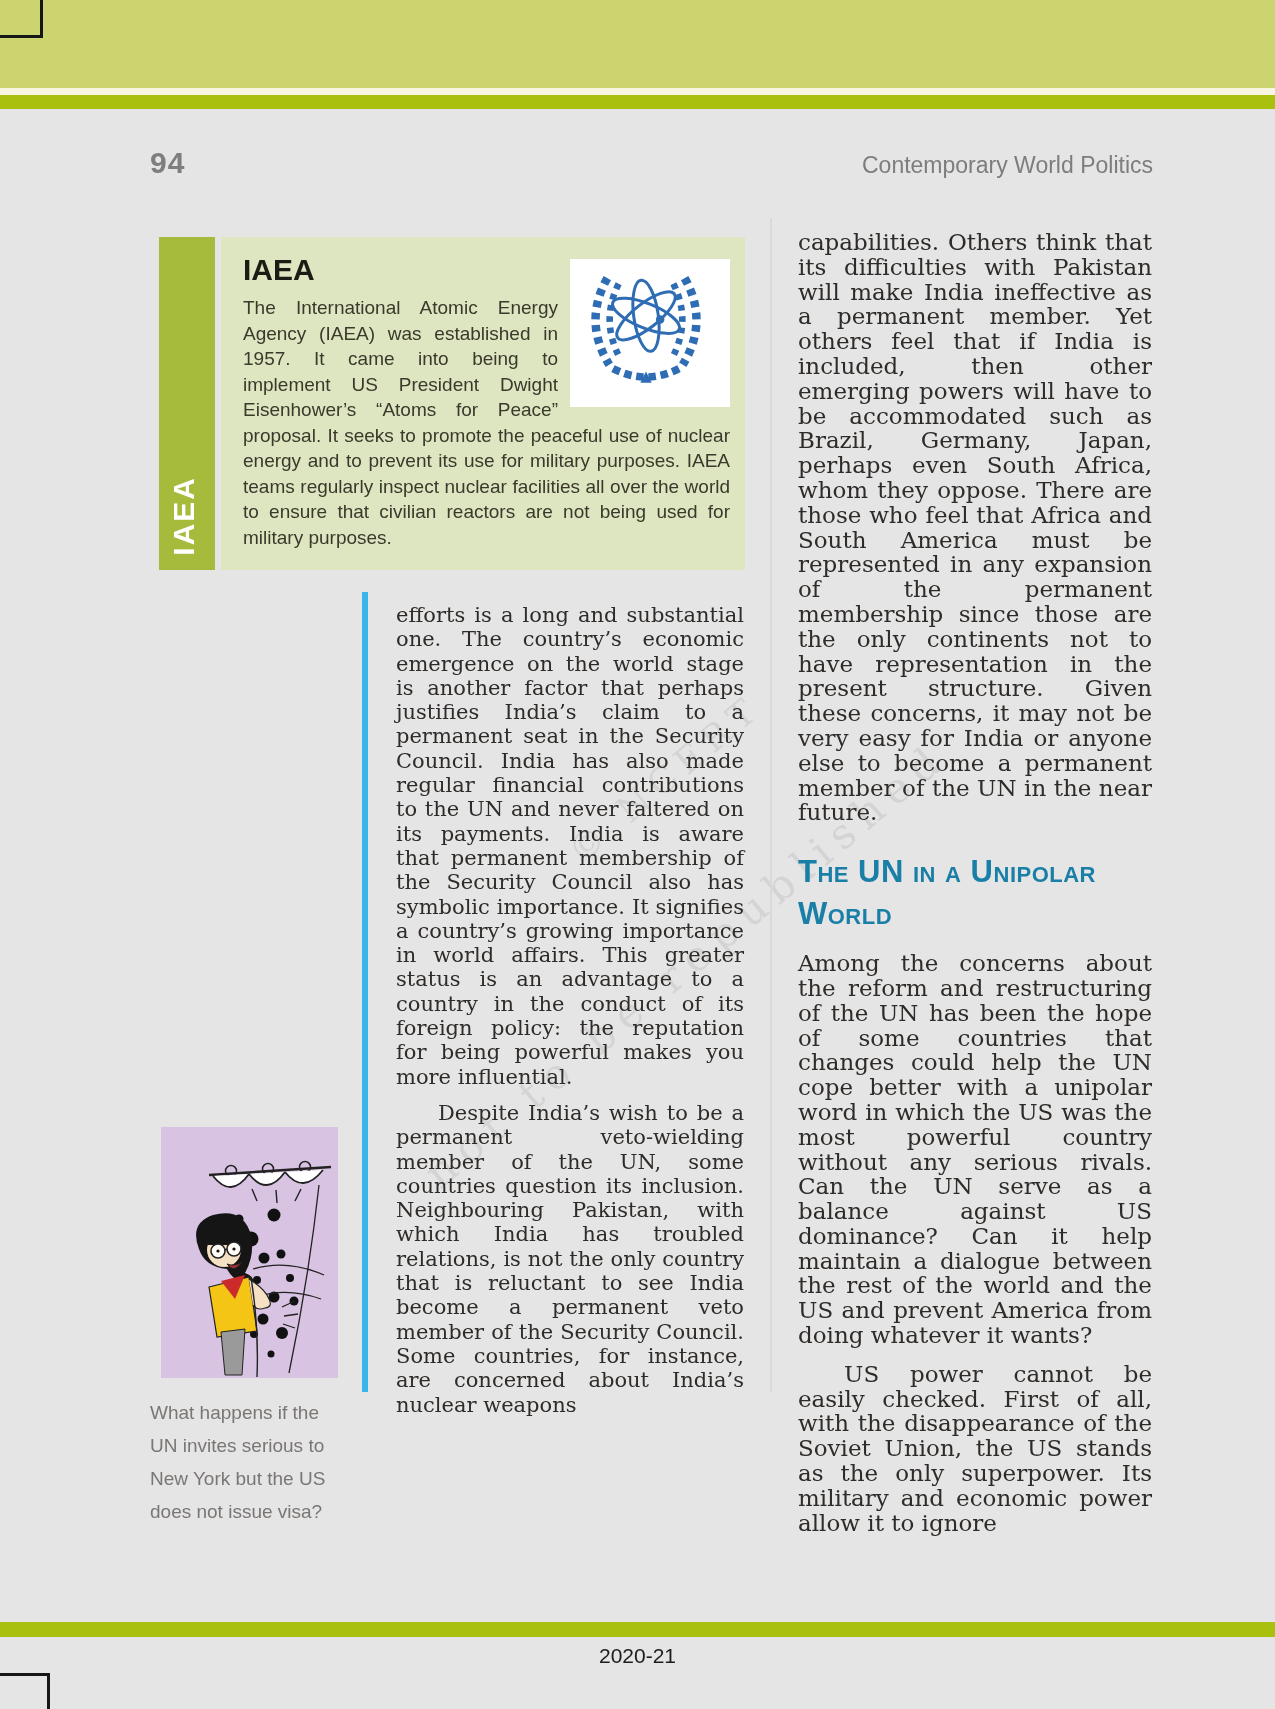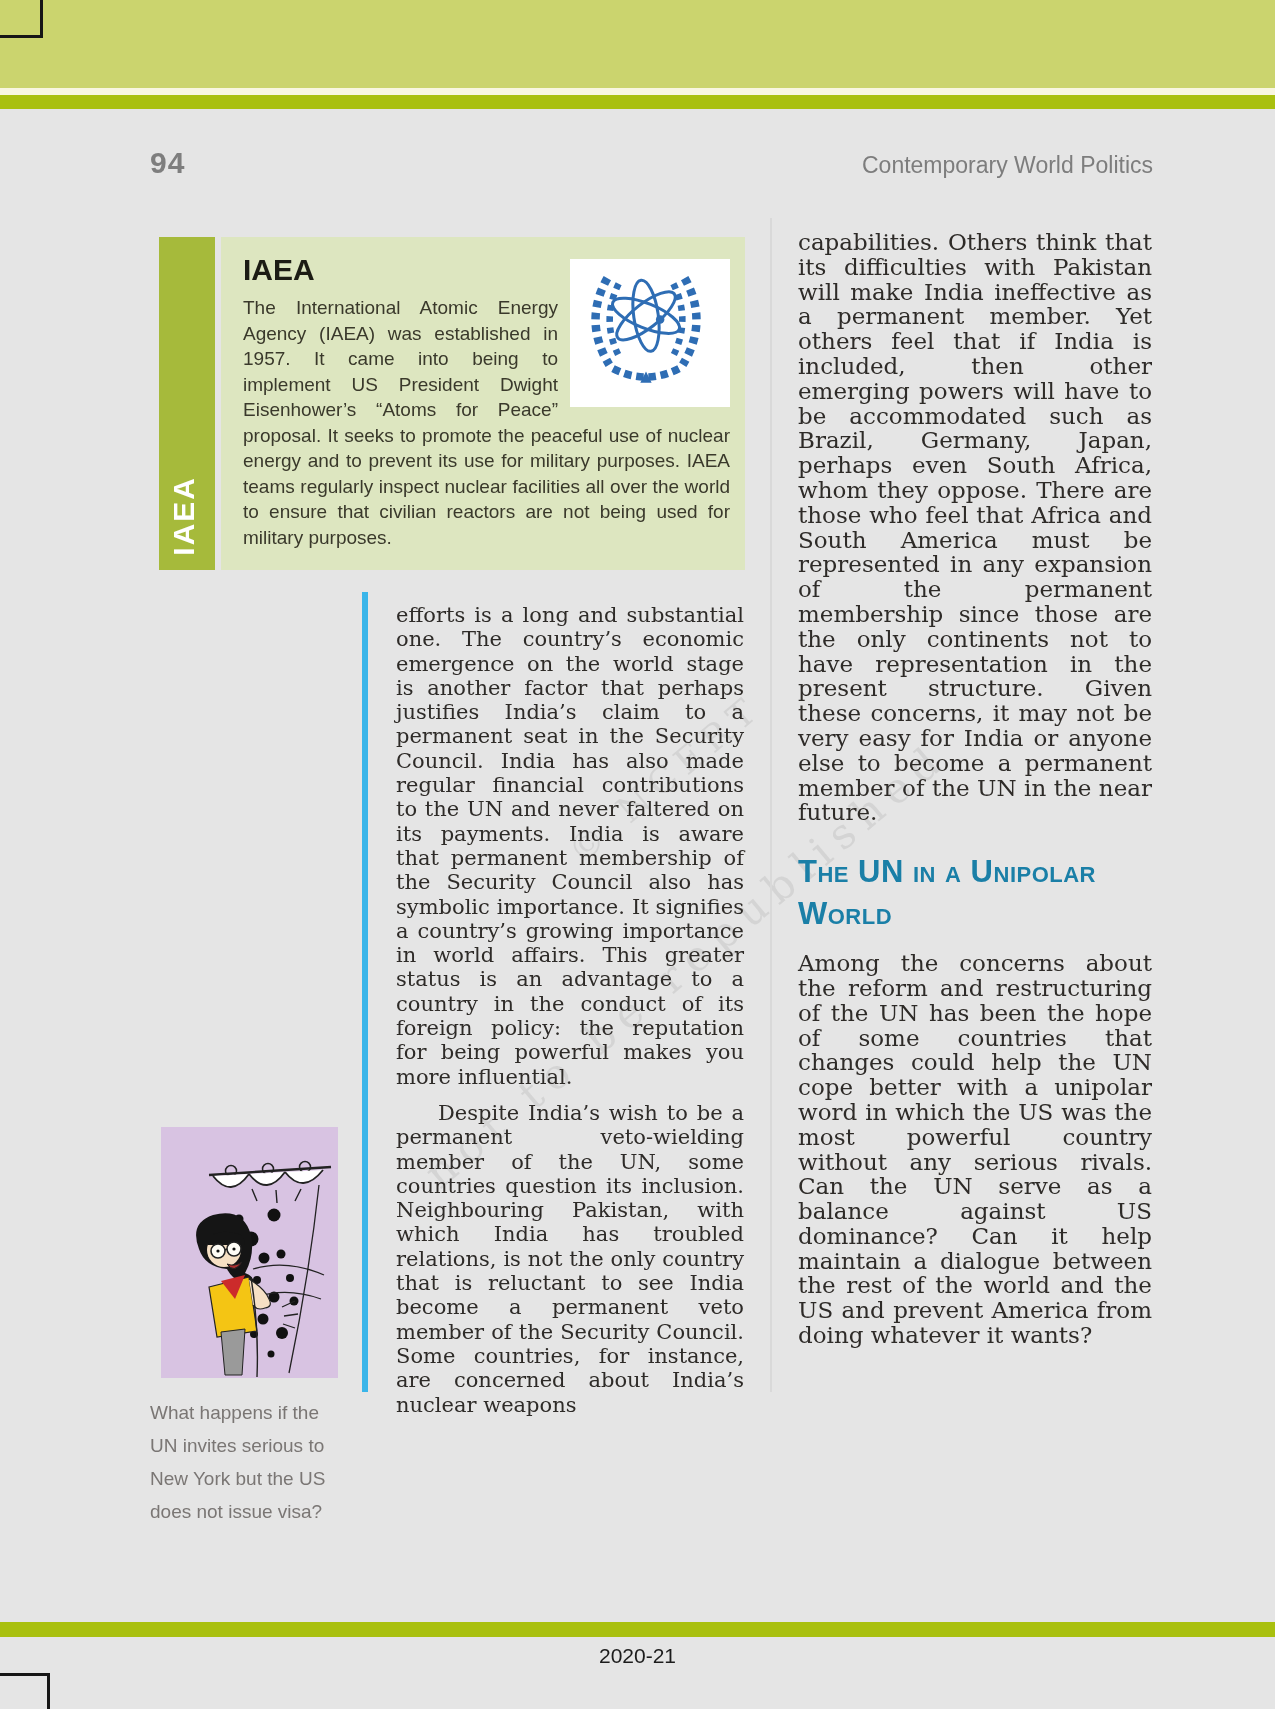--- a/index.html
+++ b/index.html
@@ -102,20 +102,21 @@
 
   <div class="abs col-mid serif">
     <p>efforts is a long and substantial one. The country’s economic emergence on the world stage is another factor that perhaps justifies India’s claim to a permanent seat in the Security Council. India has also made regular financial contributions to the UN and never faltered on its payments. India is aware that permanent membership of the Security Council also has symbolic importance. It signifies a country’s growing importance in world affairs. This greater status is an advantage to a country in the conduct of its foreign policy: the reputation for being powerful makes you more influential.</p>
     <p class="indent">Despite India’s wish to be a permanent veto-wielding member of the UN, some countries question its inclusion. Neighbouring Pakistan, with which India has troubled relations, is not the only country that is reluctant to see India become a permanent veto member of the Security Council. Some countries, for instance, are concerned about India’s nuclear weapons</p>
   </div>
 
   <div class="abs col-right serif">
     <p>capabilities. Others think that its difficulties with Pakistan will make India ineffective as a permanent member. Yet others feel that if India is included, then other emerging powers will have to be accommodated such as Brazil, Germany, Japan, perhaps even South Africa, whom they oppose. There are those who feel that Africa and South America must be represented in any expansion of the permanent membership since those are the only continents not to have representation in the present structure.  Given these concerns, it may not be very easy for India or anyone else to become a permanent member of the UN in the near future.</p>
     <h2 class="section-heading">The UN in a Unipolar World</h2>
     <p>Among the concerns about the reform and restructuring of the UN has been the hope of some countries that changes could help the UN cope better with a unipolar word in which the US was the most powerful country without any serious rivals. Can the UN serve as a balance against US dominance? Can it help maintain a dialogue between the rest of the world and the US and prevent America from doing whatever it wants?</p>
+    <p class="indent">US power cannot be easily checked. First of all, with the disappearance of the Soviet Union, the US stands as the only superpower. Its military and economic power allow it to ignore</p>
   </div>
 
   <div class="abs cartoon-box">
     <svg width="177" height="251" viewBox="0 0 177 251">
       <rect x="0" y="0" width="177" height="251" fill="#d8c3e2"></rect>
       <g stroke="#222" fill="none">
         <path d="M48 48 L 170 40" stroke-width="2.5"></path>
         <circle cx="70" cy="44" r="5.5" stroke-width="1.5"></circle>
         <circle cx="107" cy="42" r="5.5" stroke-width="1.5"></circle>
         <circle cx="144" cy="40" r="5.5" stroke-width="1.5"></circle>

